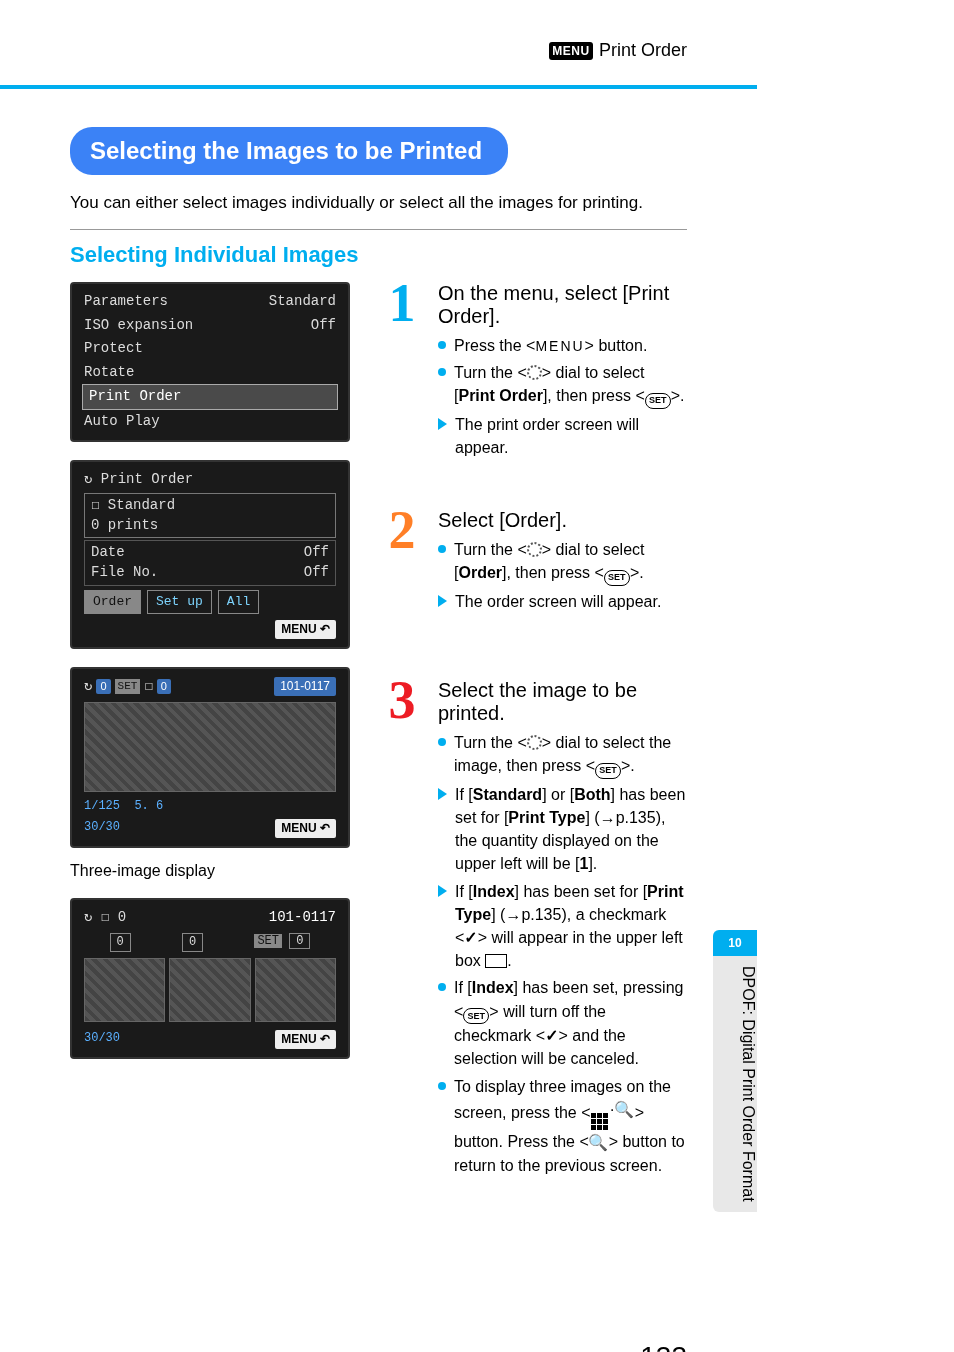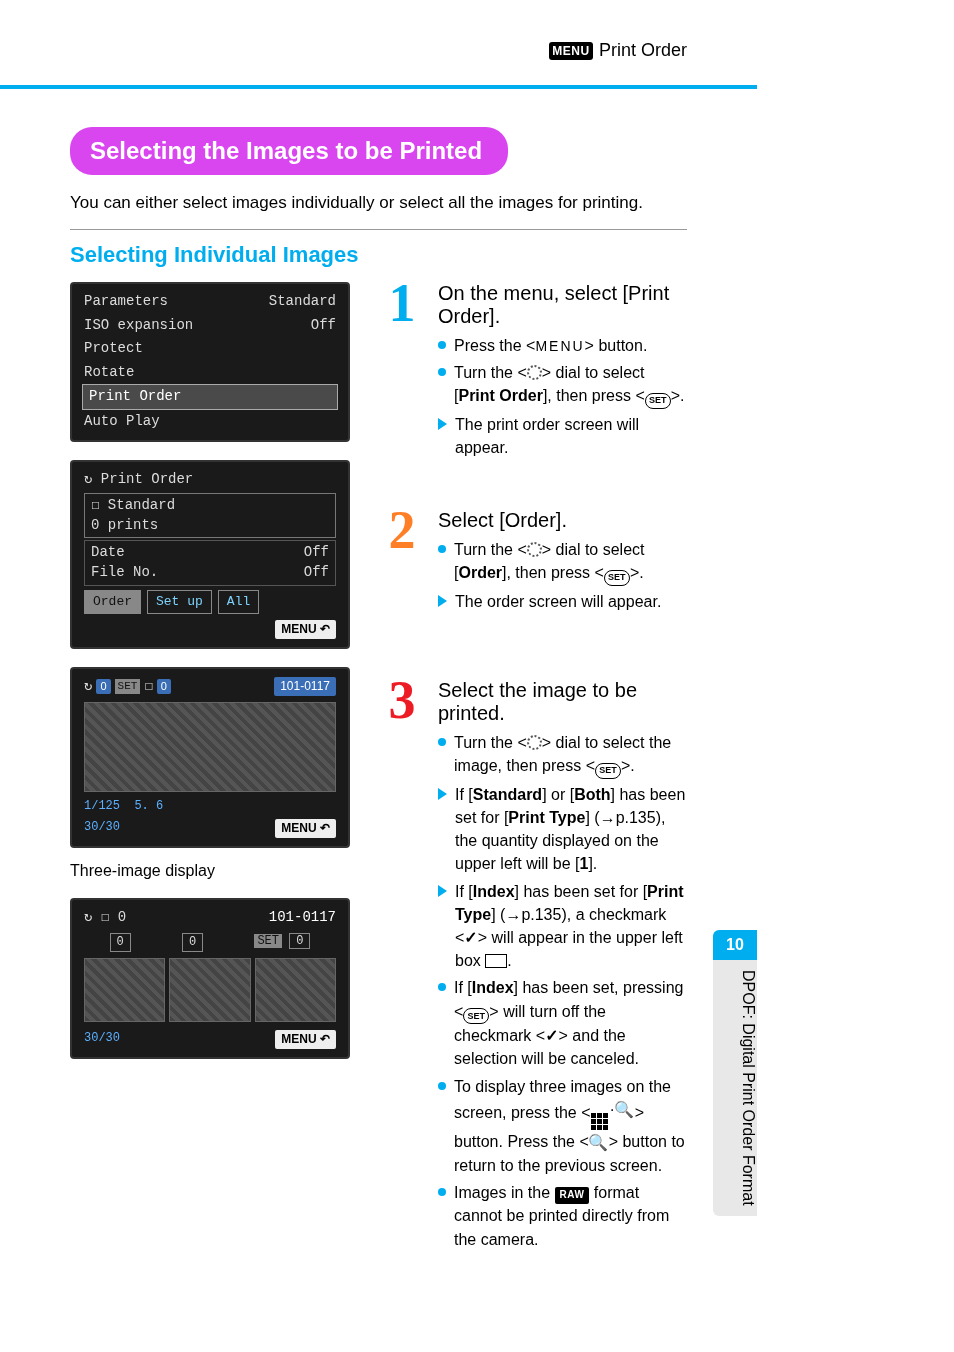--- a/index.html
+++ b/index.html
@@ -32,21 +32,21 @@
   }
   .cyan-bar {
     height: 4px; background: #00aeef;
     margin-top: 14px; margin-left: -70px; margin-right: -70px;
   }
   .section-title-wrap {
     margin: 38px 0 18px 0;
   }
   .section-title {
     display: inline-block;
-    background: #d946ef;
+    background: #3b82f6;
     color: #fff;
     font-weight: bold;
     font-size: 24px;
     padding: 10px 26px 10px 20px;
     border-radius: 22px;
   }
   .intro {
     font-size: 17px;
     margin-bottom: 16px;
   }
@@ -149,21 +149,21 @@
   }
   
   .side-tab {
     position:absolute;
     right:0; top:930px;
     width:44px;
     display:flex; flex-direction:column; align-items:center;
   }
   .side-tab .num {
     background:#00aeef; color:#fff; font-weight:bold;
-    width:44px; text-align:center; padding:6px 0; font-size:16px;
+    width:44px; text-align:center; padding:6px 0; font-size:12px;
     border-radius:6px 0 0 0;
   }
   .side-tab .label {
     writing-mode: vertical-rl;
     font-size:16px;
     padding:10px 0;
     background:#e8e8e8;
     width:44px;
     text-align:center;
     border-radius:0 0 0 6px;
@@ -387,26 +387,20 @@
                       <span></span>
                       <span></span>
                       <span></span>
                       <span></span>
                       <span></span>
                       <span></span>
                       <span></span>
                     </span>·🔍</span><span>&gt; button. Press the &lt;</span><span class="inline-icon">🔍</span><span>&gt; button to return to the previous screen.</span>
               </span>
             </li>
-            <li>
-                <span class="bullet-dot"></span>
-              <span>
-                <span>Images in the </span><span class="raw-chip">RAW</span><span> format cannot be printed directly from the camera.</span>
-              </span>
-            </li>
           </ul>
         </div>
       </div>
 
     </div>
   </div>
 
   <div class="side-tab">
     <div class="num">10</div>
     <div class="label">DPOF: Digital Print Order Format</div>

